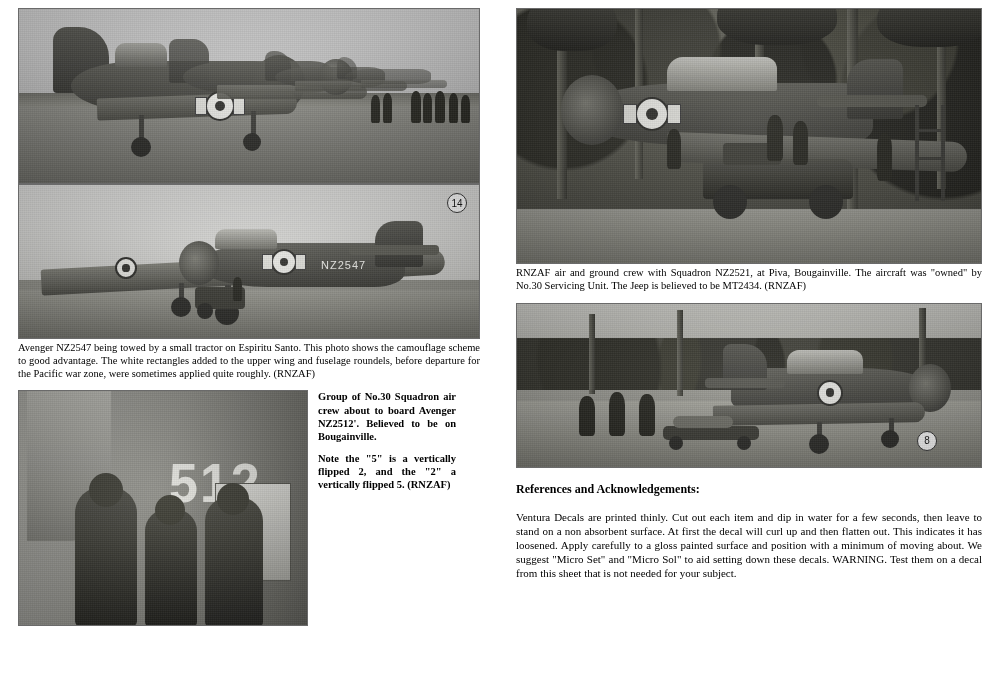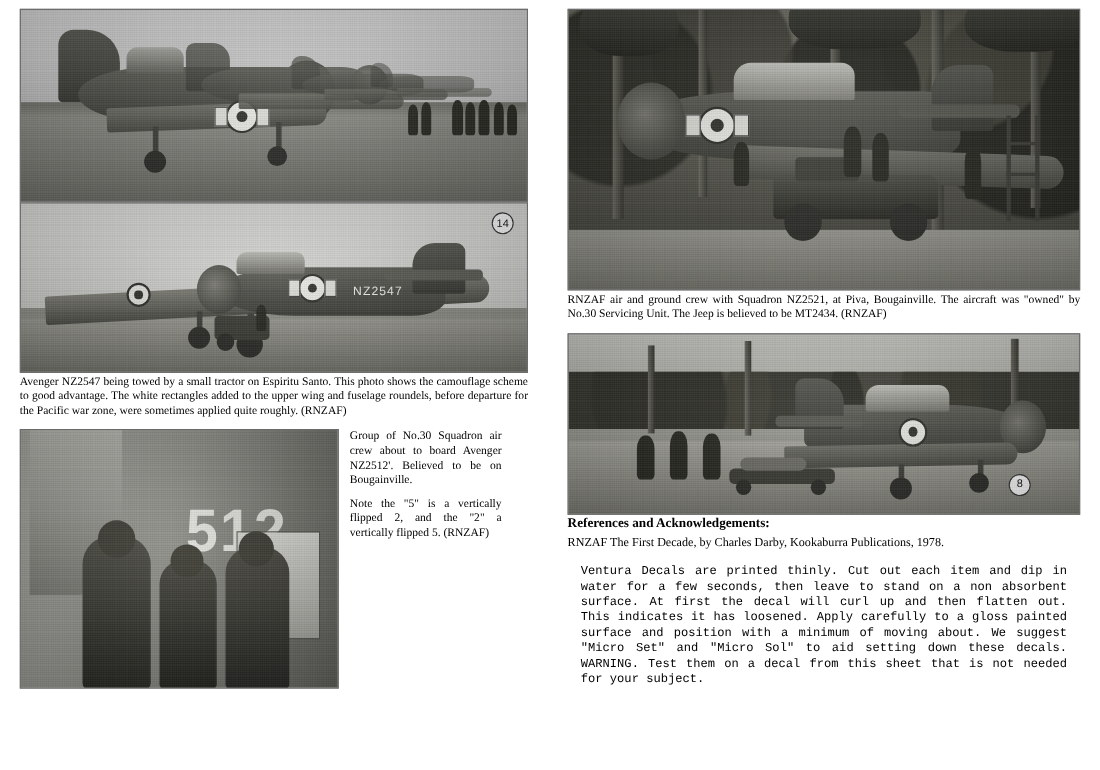--- a/index.html
+++ b/index.html
@@ -163,24 +163,24 @@
     width: 290px;
     height: 236px;
     flex: none;
   }
   .group-text {
     width: 152px;
     font-size: 10.5px;
     line-height: 1.25;
     text-align: justify;
   }
-  .group-text p { margin: 0 14px 9px 0; }
+  .group-text p { margin: 0 14px 9px 0; font-weight: bold; }
 
   
-  .refs { }
+  .refs { margin-top: 14px; }
   .refs h3 {
     font-family: "Liberation Serif", serif;
     font-size: 12px;
     font-weight: bold;
     margin: 0 0 3px 0;
   }
   .refs p {
     font-size: 11px;
     line-height: 1.3;
     margin: 0 0 2px 0;
@@ -190,23 +190,22 @@
     margin-top: 13px;
   }
   .nb h3 {
     font-size: 11.5px;
     font-weight: bold;
     margin: 0 0 3px 0;
   }
   .nb p {
     font-size: 11px;
     line-height: 1.28;
-    margin: 12px;
+    margin: 0;
     text-align: justify;
-    font-family: Liberation Mono, monospace;
   }
 </style>
 </head>
 <body>
 
 <div class="page">
 
   <div class="col col-left">
 
     <div class="photo" style="width:462px;height:176px;">
@@ -390,21 +389,20 @@
       <div class="gear" style="left:220px;top:132px;width:14px;height:14px;"></div>
       <div style="position:absolute;left:156px;top:112px;width:60px;height:12px;background:#6d6d65;border-radius:6px;"></div>
 
       <div class="photo-number" style="right:44px;bottom:16px;">8</div>
       <div class="grain"></div>
       <div class="vign"></div>
     </div>
 
     <div class="refs">
       <h3>References and Acknowledgements:</h3>
-      <p>RNZAF The First Decade, by Charles Darby, Kookaburra Publications, 1978.</p>
     </div>
 
     <div class="nb">
       <p>Ventura Decals are printed thinly. Cut out each item and dip in water for a few seconds, then leave to stand on a non absorbent surface. At first the decal will curl up and then flatten out. This indicates it has loosened. Apply carefully to a gloss painted surface and position with a minimum of moving about. We suggest "Micro Set" and "Micro Sol" to aid setting down these decals. WARNING. Test them on a decal from this sheet that is not needed for your subject.</p>
     </div>
 
   </div>
 </div>
 
 </body></html>

